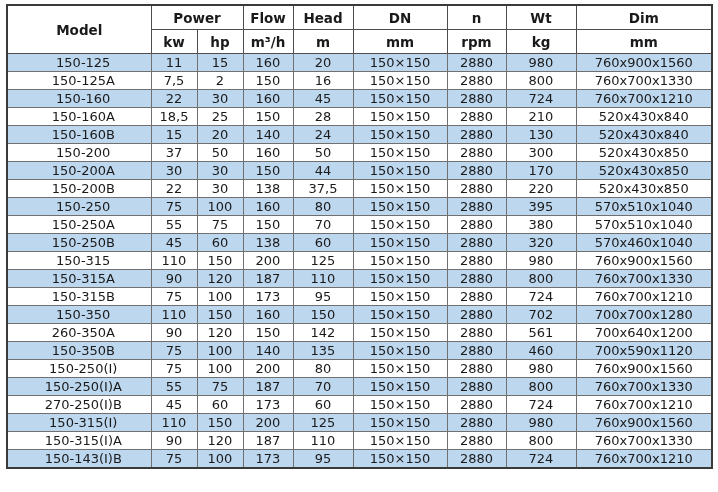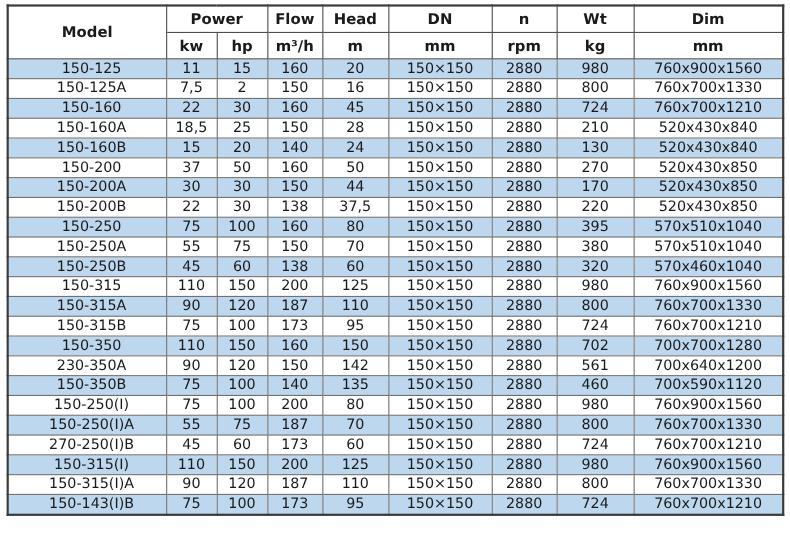--- a/index.html
+++ b/index.html
@@ -125,21 +125,21 @@
           <td>520x430x840</td>
         </tr>
         <tr class="plain">
           <td class="model">150-200</td>
           <td>37</td>
           <td>50</td>
           <td>160</td>
           <td>50</td>
           <td>150×150</td>
           <td>2880</td>
-          <td>270</td>
+          <td>300</td>
           <td>520x430x850</td>
         </tr>
         <tr class="alt">
           <td class="model">150-200A</td>
           <td>30</td>
           <td>30</td>
           <td>150</td>
           <td>44</td>
           <td>150×150</td>
           <td>2880</td>
@@ -228,21 +228,21 @@
           <td>110</td>
           <td>150</td>
           <td>160</td>
           <td>150</td>
           <td>150×150</td>
           <td>2880</td>
           <td>702</td>
           <td>700x700x1280</td>
         </tr>
         <tr class="plain">
-          <td class="model">230-350A</td>
+          <td class="model">260-350A</td>
           <td>90</td>
           <td>120</td>
           <td>150</td>
           <td>142</td>
           <td>150×150</td>
           <td>2880</td>
           <td>561</td>
           <td>700x640x1200</td>
         </tr>
         <tr class="alt">

